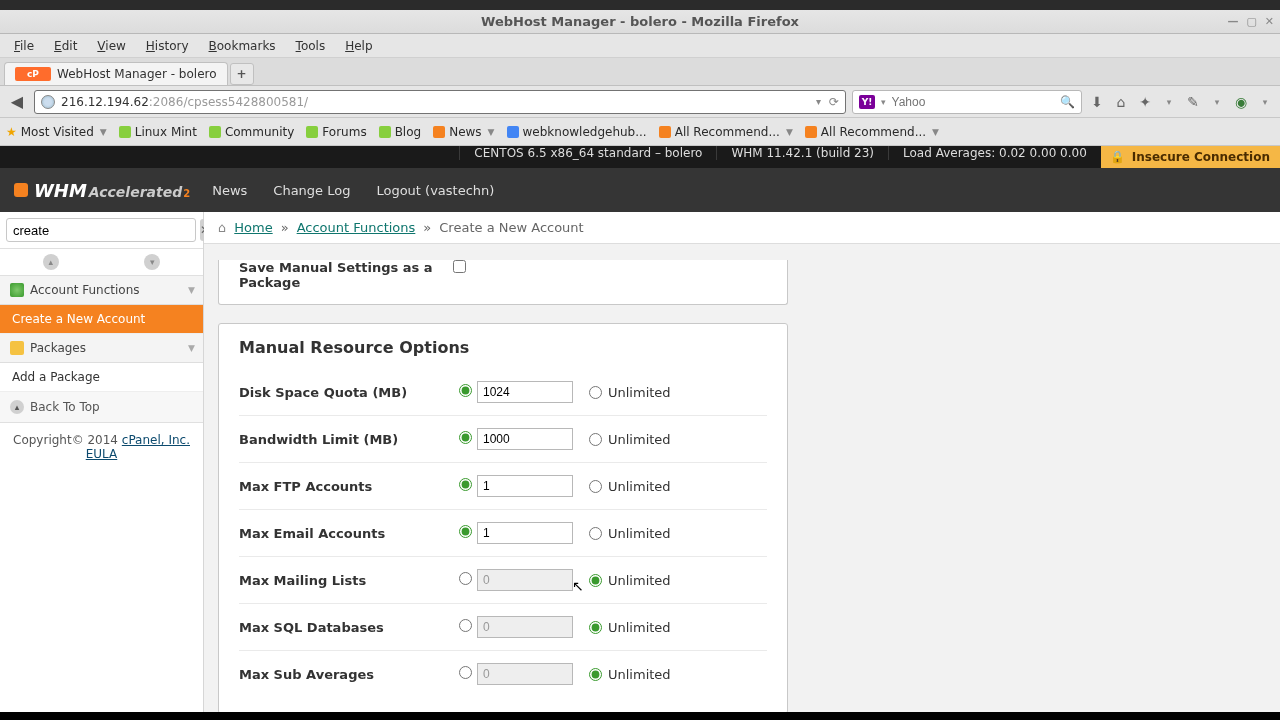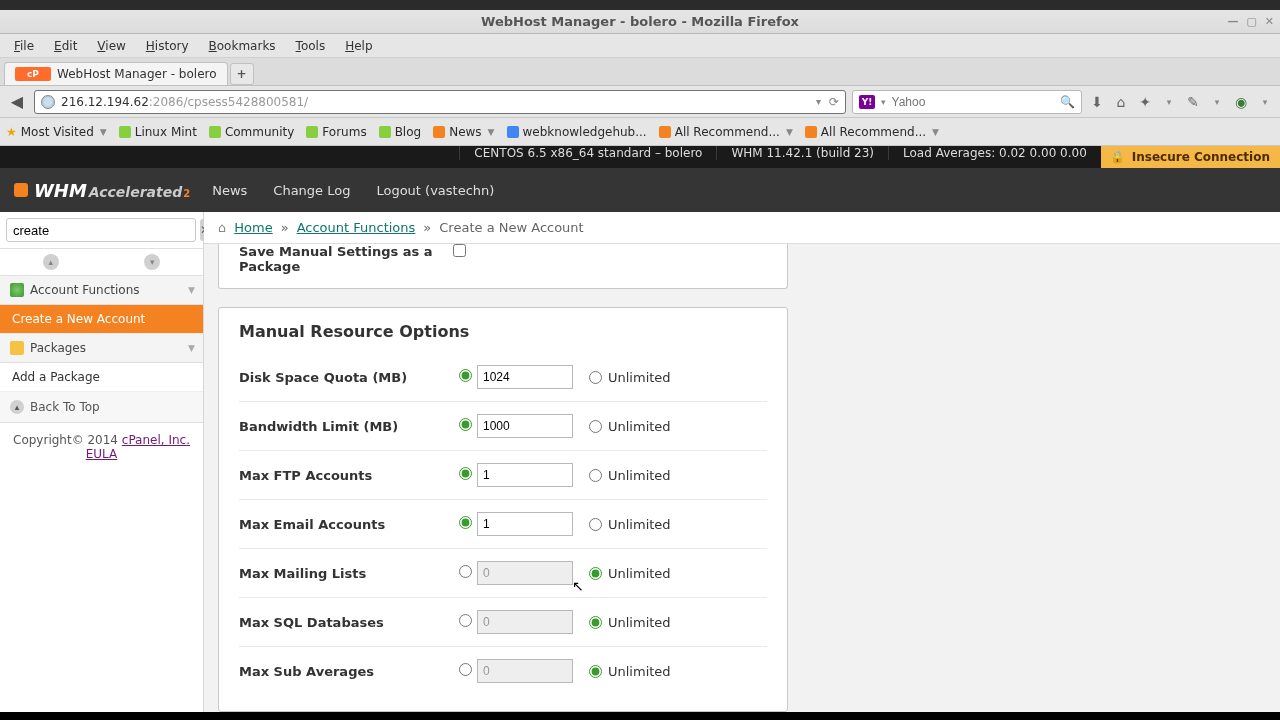--- a/index.html
+++ b/index.html
@@ -73,39 +73,39 @@
 .navgroup { background: #f4f4f4; border-bottom: 1px solid #dedede; padding: 7px 10px; display: flex; align-items: center; gap: 6px; font-size: 12px; color: #444; position: relative; }
 .navgroup .chev { position: absolute; right: 8px; color: #aaa; font-size: 9px; }
 .navgroup .gi { width: 14px; height: 14px; display: inline-block; border-radius: 2px; }
 .gi.af { background: radial-gradient(#7fc96b, #3a9a2e); }
 .gi.pk { background: #f5c242; }
 .navitem { padding: 7px 10px 7px 12px; font-size: 12px; border-bottom: 1px solid #eee; color: #333; }
 .navitem.active { background: #f58220; color: #fff; }
 .backtop { padding: 8px 10px; display: flex; align-items: center; gap: 6px; background: #f7f7f7; border-bottom: 1px solid #e0e0e0; color: #555; }
 .backtop .up { width: 14px; height: 14px; border-radius: 50%; background: #d0d0d0; display: flex; align-items: center; justify-content: center; font-size: 9px; }
 .copyright { padding: 10px; font-size: 12px; color: #555; text-align: center; }
-.copyright a { color: #701a75; }
+.copyright a { color: #0c4a6e; }
 
 .rightcol { flex: 1; display: flex; flex-direction: column; }
 .breadcrumb { background: #fff; border-bottom: 1px solid #ddd; padding: 8px 14px; display: flex; align-items: center; gap: 8px; font-size: 13px; color: #666; }
 .breadcrumb .home { color: #888; }
 .breadcrumb a { color: #0f766e; }
 .content { padding: 0 14px 14px; overflow: auto; }
 
 .panel { background: #fff; border: 1px solid #c8c8c8; border-radius: 3px; margin-bottom: 18px; width: 570px; }
 .panel .pheader { padding: 14px 20px 6px; font-size: 16px; font-weight: bold; color: #333; }
 .panel .pbody { padding: 6px 20px 16px; }
 .saverow { display: flex; align-items: flex-start; gap: 14px; padding: 0 20px 14px; }
 .saverow label { font-weight: bold; font-size: 13px; width: 200px; }
 
 .formrow { display: flex; align-items: center; padding: 12px 0; border-bottom: 1px solid #eaeaea; }
 .formrow:last-child { border-bottom: none; }
 .formrow .flabel { width: 220px; font-weight: bold; font-size: 13px; }
 .formrow .radio { width: 18px; }
-.formrow input[type=text] { width: 96px; height: 22px; border: 1px solid #b8b8b8; padding: 11px 5px; font-size: 12px; }
+.formrow input[type=text] { width: 96px; height: 22px; border: 1px solid #b8b8b8; padding: 0 5px; font-size: 12px; }
 .formrow input[type=text]:disabled { background: #eee; color: #999; }
 .formrow .unlimited { margin-left: 16px; display: flex; align-items: center; gap: 6px; font-size: 13px; }
 input[type=radio] { accent-color: #3a9a2e; width: 13px; height: 13px; }
 
 .cursor { position: absolute; left: 572px; top: 578px; font-size: 14px; color: #000; pointer-events: none; z-index: 999; }
 
 
 .bottombar { position: absolute; bottom: 0; left: 0; right: 0; height: 8px; background: #000; }
 </style>
 </head>
@@ -277,21 +277,21 @@
     <div class="breadcrumb">
       <span class="home">⌂</span>
       <a href="#">Home</a>
       <span>»</span>
       <a href="#">Account Functions</a>
       <span>»</span>
       <span>Create a New Account</span>
     </div>
 
     <div class="content">
-      <div class="panel" style="margin-top:0;border-top:none;border-radius:0 0 3px 3px">
+      <div class="panel" style="margin-top:16px;border-top:none;border-radius:0 0 3px 3px">
         <div class="saverow">
           <label>Save Manual Settings as a Package</label>
           <input type="checkbox" style="">
         </div>
       </div>
 
       <div class="panel">
         <div class="pheader">Manual Resource Options</div>
         <div class="pbody" id="resrows">
             <div class="formrow">

